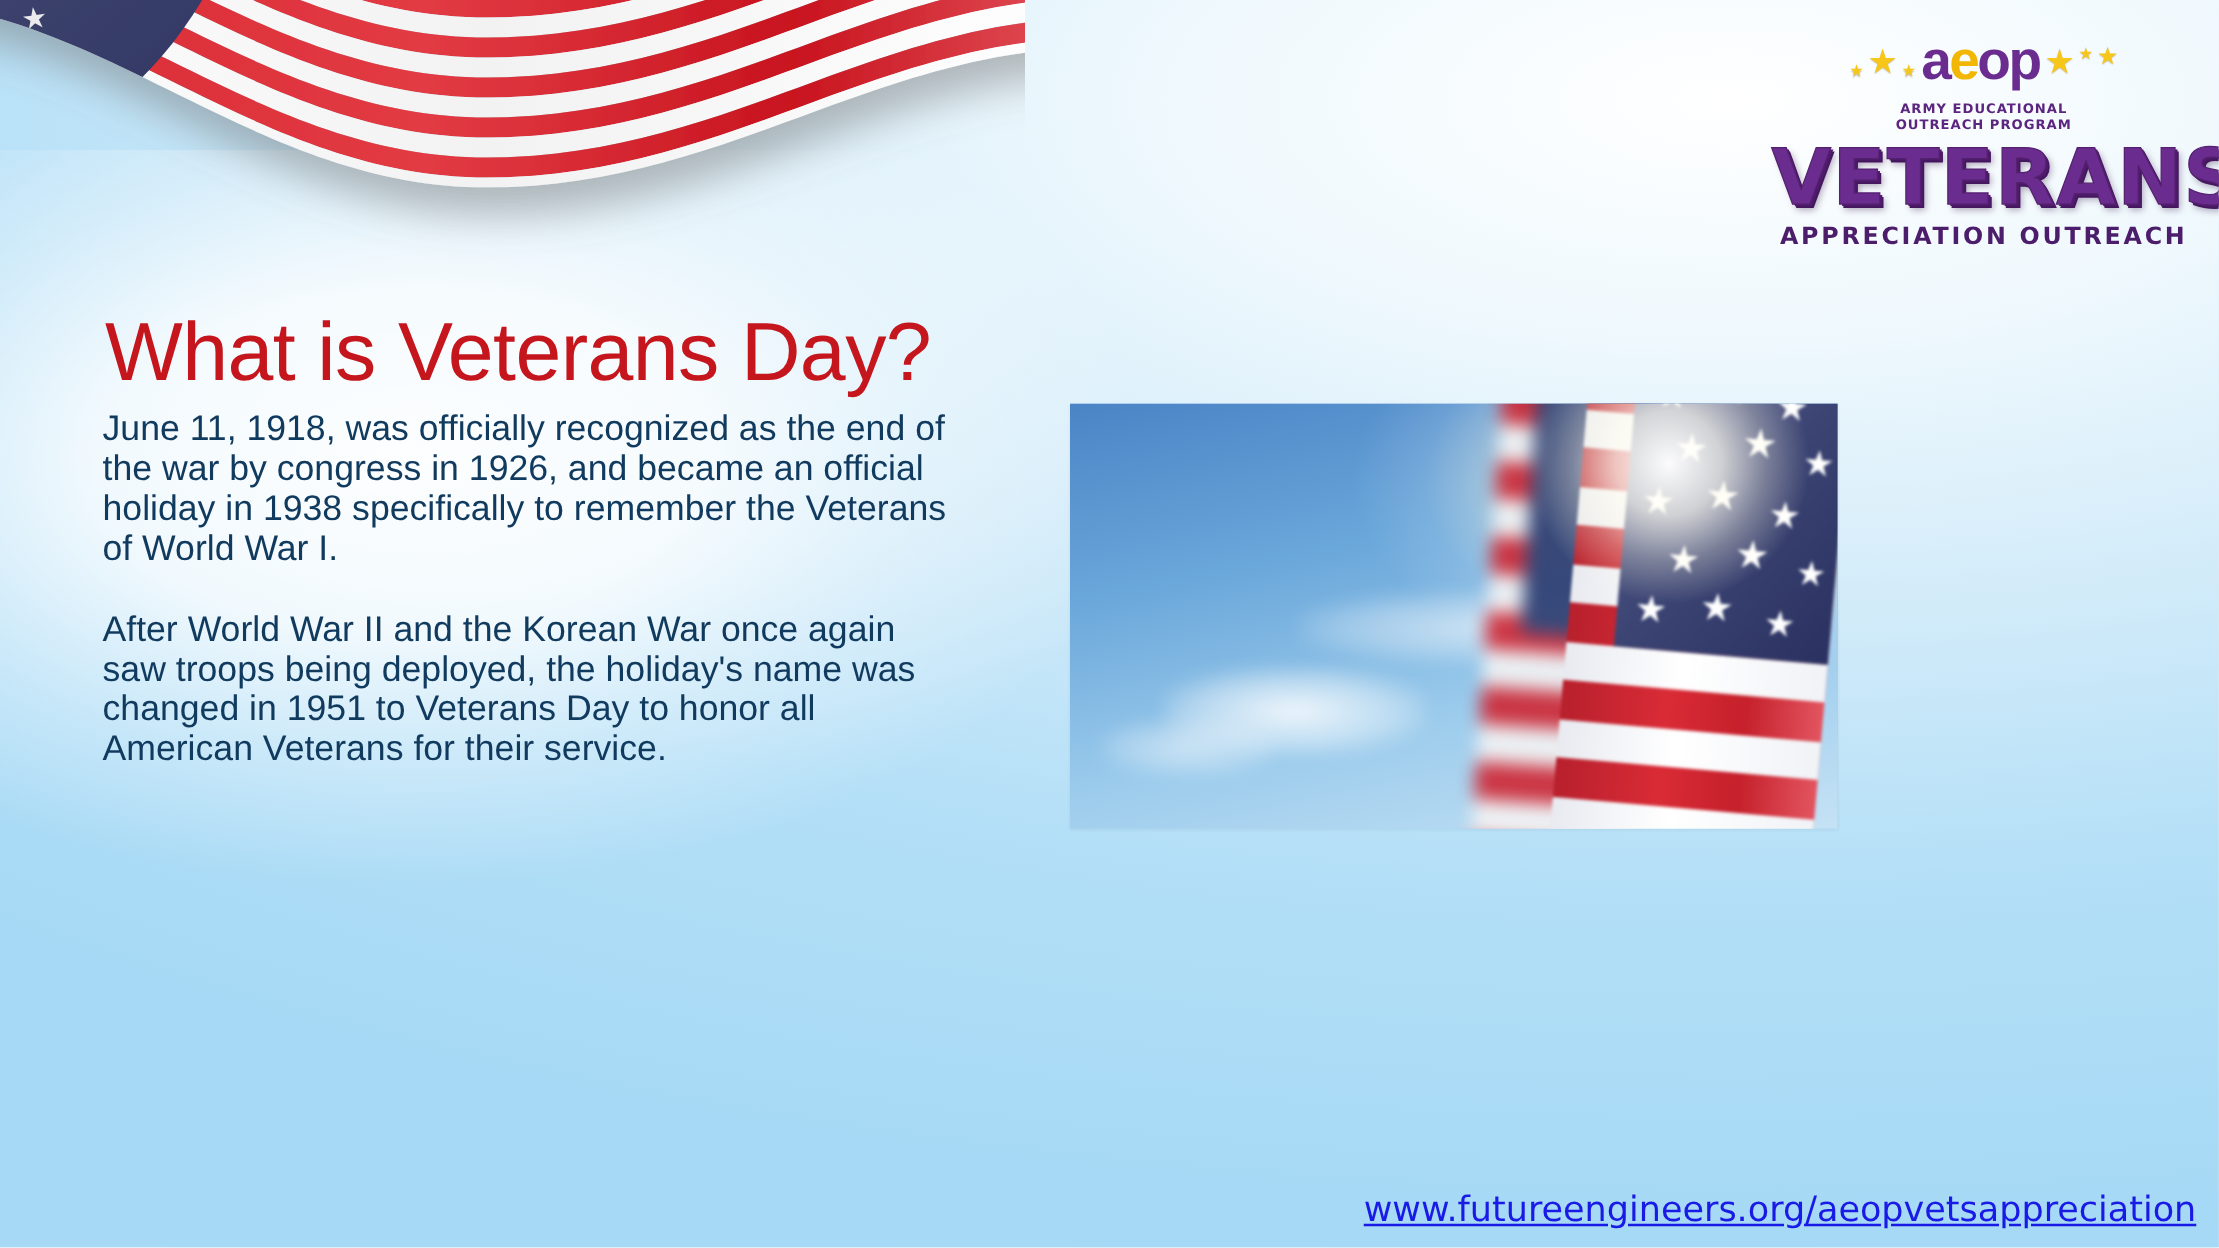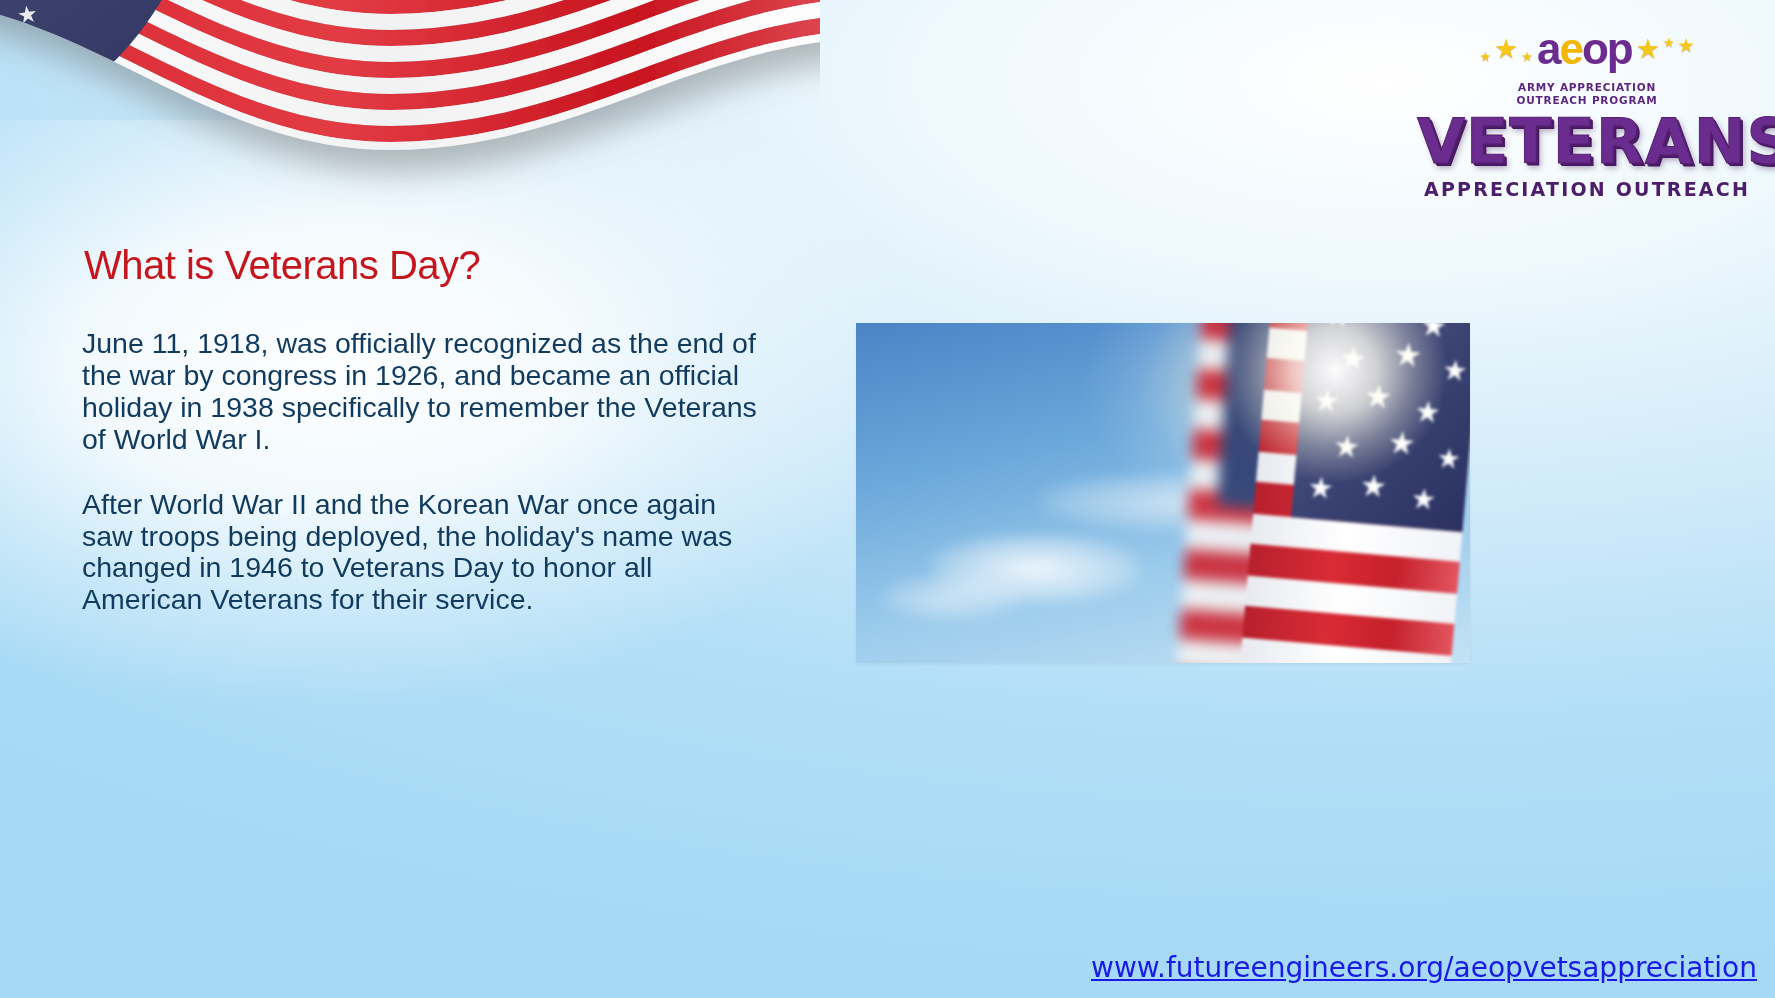--- a/index.html
+++ b/index.html
@@ -116,21 +116,21 @@
     color: #4b1d6b;
     letter-spacing: 2.2px;
     line-height: 1;
     margin-top: 7px;
   }
 
   
   .headline {
     position: absolute;
     left: 84px; top: 243px;
-    font-size: 40px;
+    font-size: 66px;
     font-weight: normal;
     color: #c4161c;
     letter-spacing: -0.5px;
     white-space: nowrap;
   }
 
   
   .body-copy {
     position: absolute;
     left: 82px; top: 328px;
@@ -303,33 +303,33 @@
       <span class="aeop-wordmark"><span>a</span><span class="gold">e</span><span>o</span><span>p</span></span>
 
       <span class="stars-right">
         <span class="star s-lg">★</span>
         <span class="star s-sm">★</span>
         <span class="star s-md">★</span>
       </span>
     </div>
 
     <div class="aeop-tagline">
-      <div>ARMY APPRECIATION</div>
+      <div>ARMY EDUCATIONAL</div>
       <div>OUTREACH PROGRAM</div>
     </div>
 
     <div class="veterans-word">VETERANS</div>
     <div class="challenge-word">APPRECIATION OUTREACH</div>
   </div>
 
   <h1 class="headline">What is Veterans Day?</h1>
 
   <div class="body-copy">
     <p>June 11, 1918, was officially recognized as the end of the war by congress in 1926, and became an official holiday in 1938 specifically to remember the Veterans of World War I.</p>
-    <p>After World War II and the Korean War once again saw troops being deployed, the holiday's name was changed in 1946 to Veterans Day to honor all American Veterans for their service.</p>
+    <p>After World War II and the Korean War once again saw troops being deployed, the holiday's name was changed in 1951 to Veterans Day to honor all American Veterans for their service.</p>
   </div>
 
   <div class="photo">
     <div class="sky"></div>
     <div class="cloud c1"></div>
     <div class="cloud c2"></div>
     <div class="cloud c3"></div>
 
     <div class="flag-back">
       <svg viewBox="0 0 120 400" xmlns="http://www.w3.org/2000/svg" preserveAspectRatio="none">

